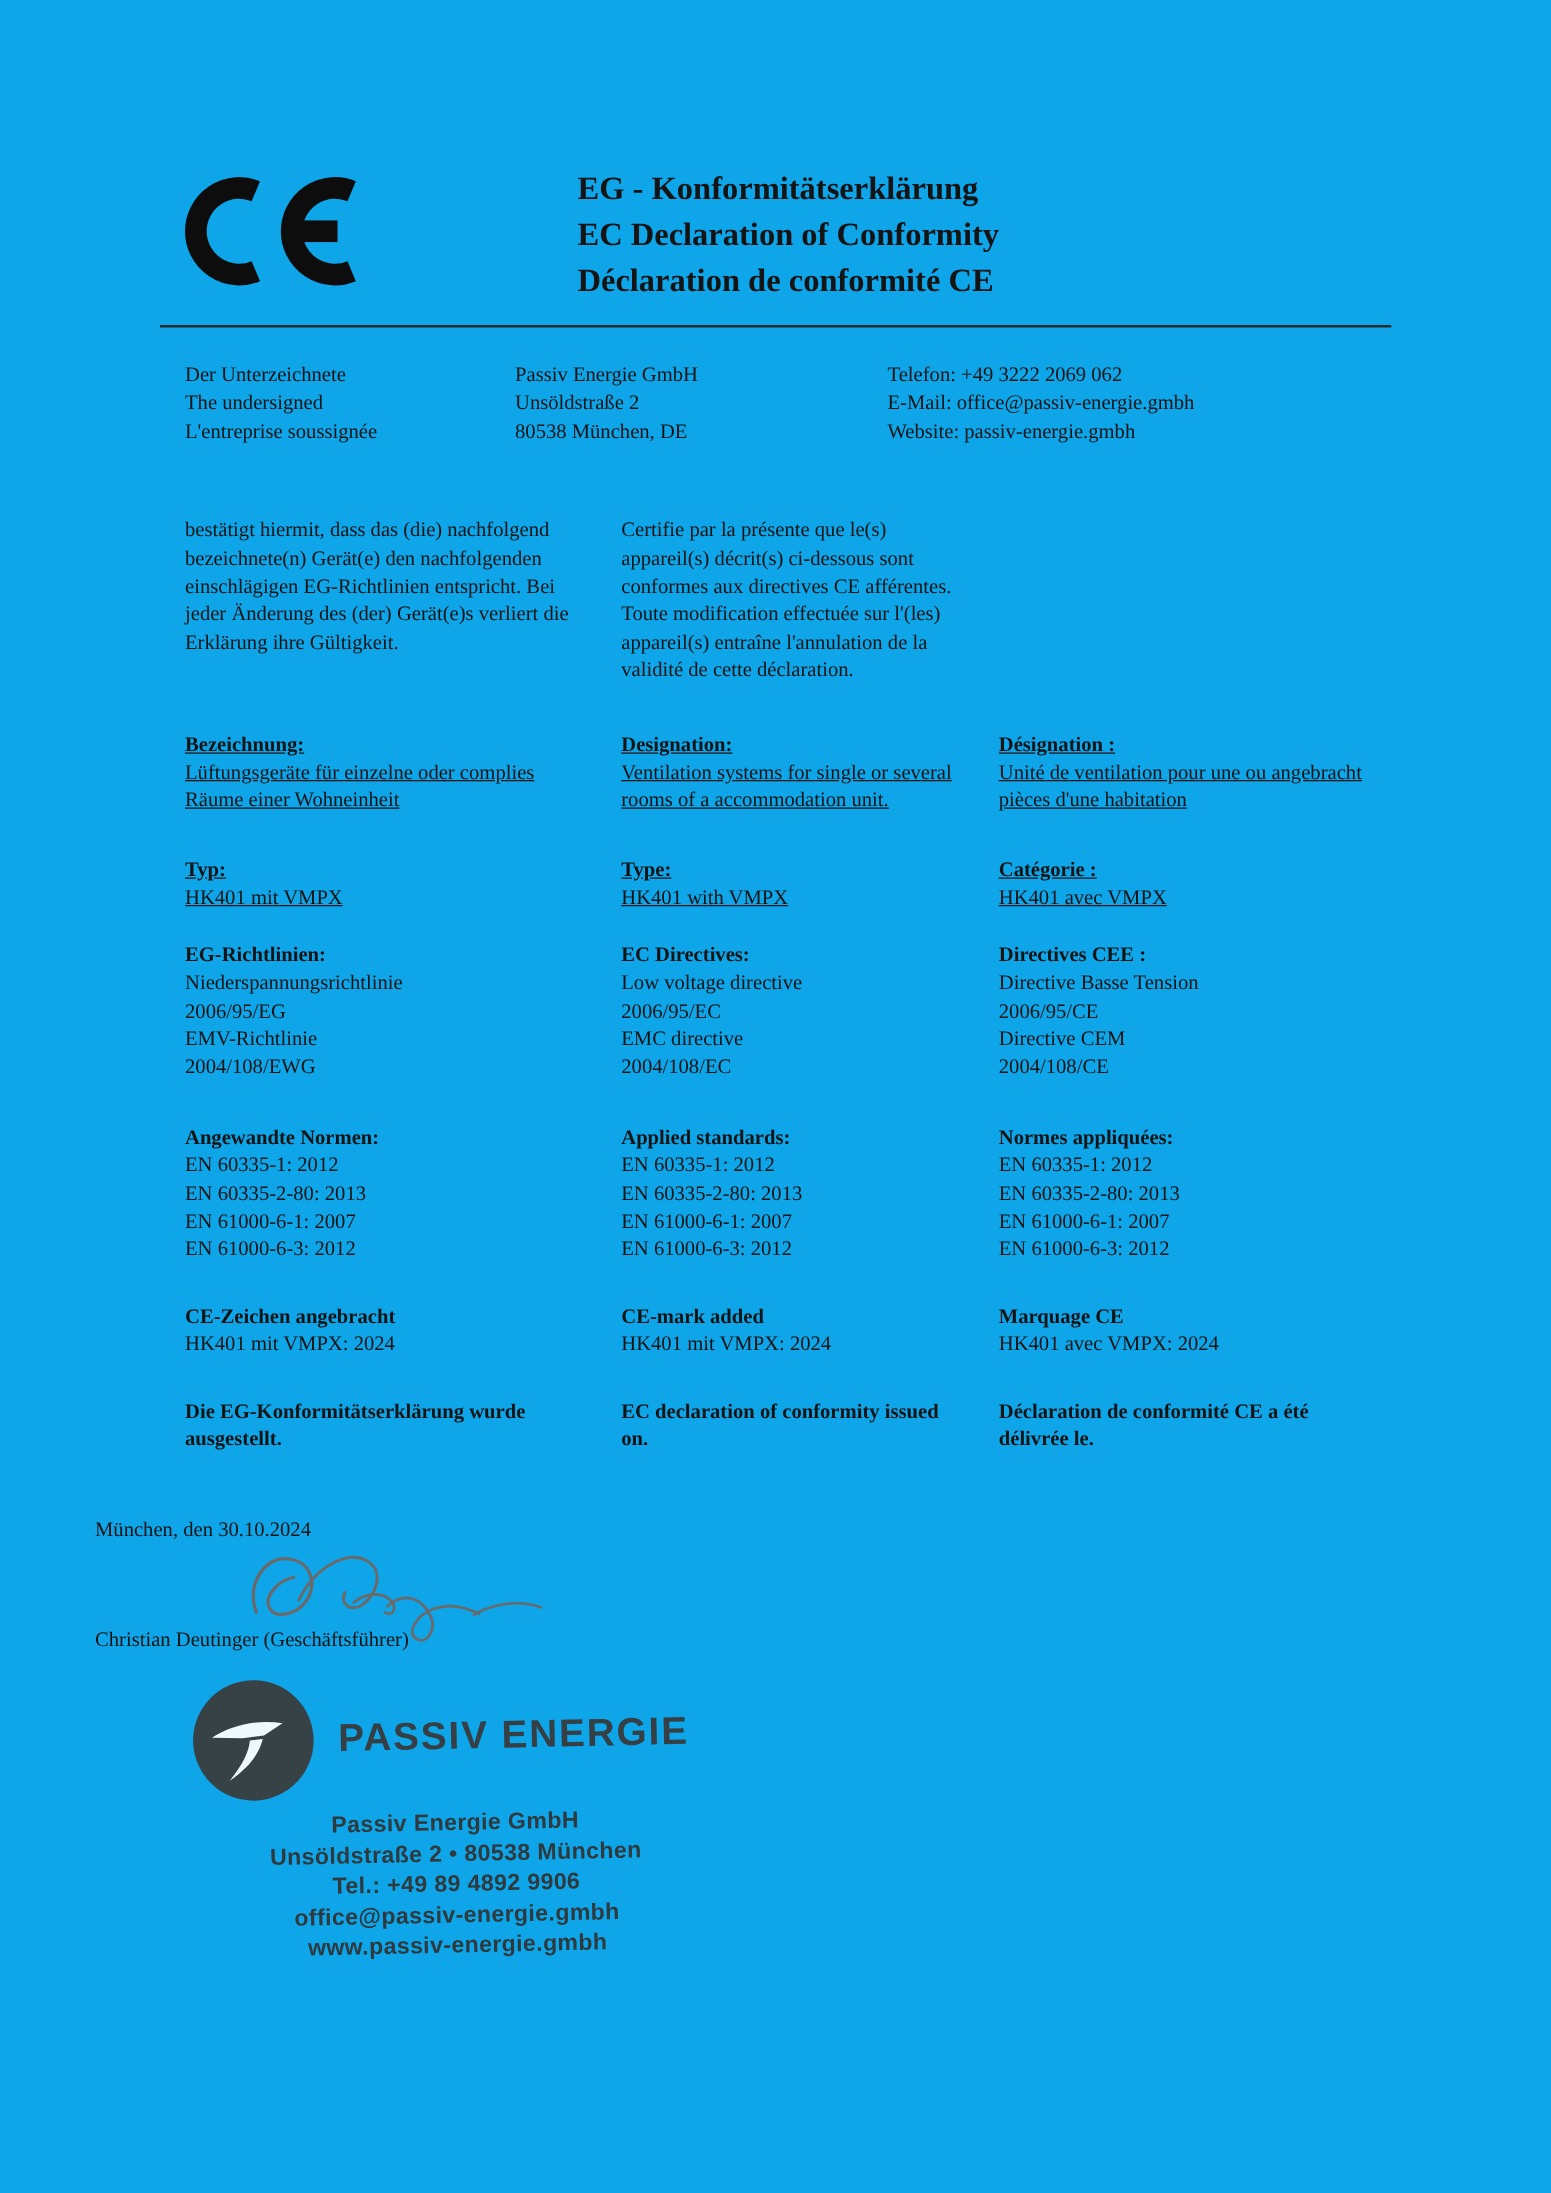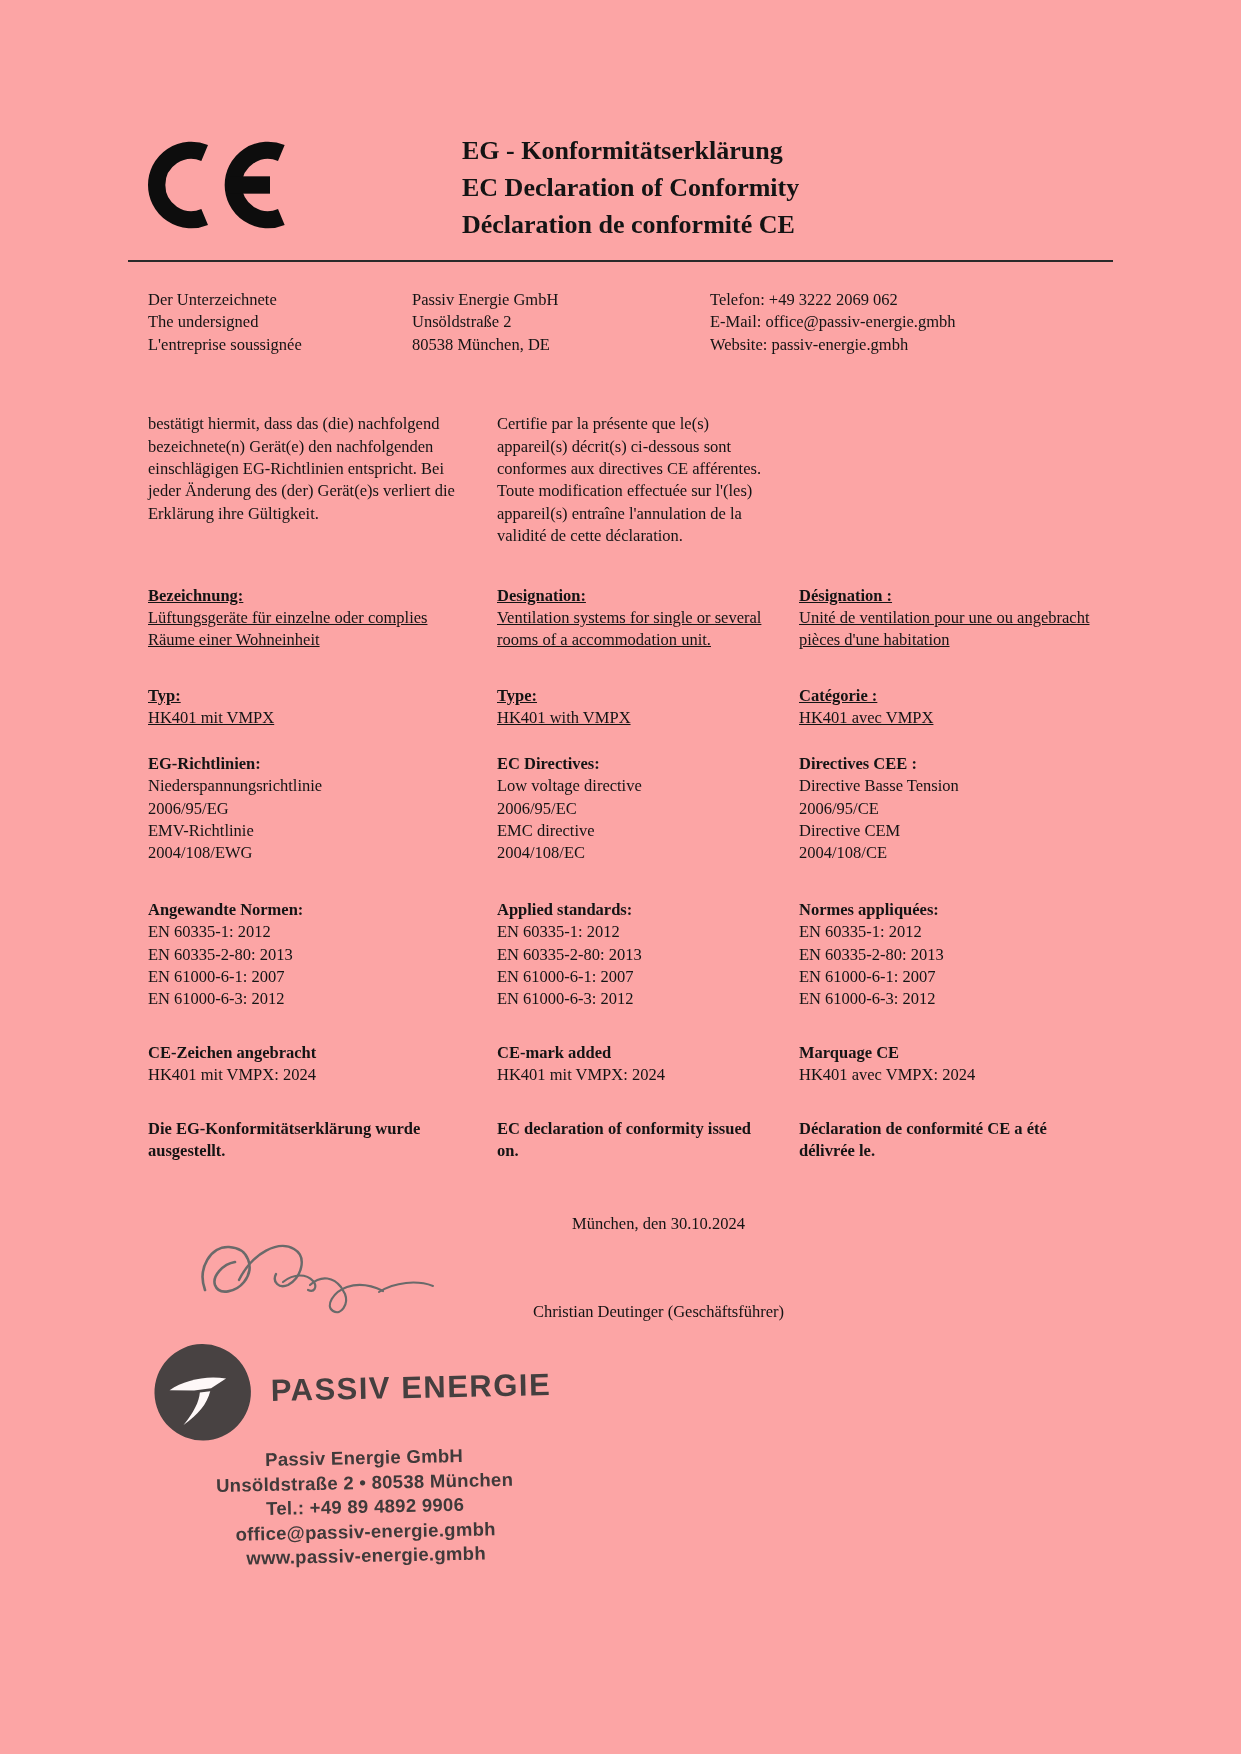--- a/index.html
+++ b/index.html
@@ -1,17 +1,17 @@
 <!DOCTYPE html>
 <html><head>
 <meta charset="utf-8">
 <style>
   html,body{margin:0;padding:0;background:#e8e8e8;}
   .page{
-    position:relative;width:1241px;height:1754px;margin:0 auto;background:#fca5a5;
+    position:relative;width:1241px;height:1754px;margin:0 auto;background:#0ea5e9;
     font-family:"Liberation Serif","DejaVu Serif",serif;color:#141414;
     font-size:16.5px;line-height:22.4px;overflow:hidden;
   }
   
   .header{display:flex;align-items:flex-start;padding:132px 120px 0 140px;}
   .ce-logo{width:150px;height:106px;flex:0 0 auto;}
   .titles{margin-left:172px;font-weight:bold;font-size:26px;line-height:37px;white-space:nowrap;}
   .rule{border:none;border-top:2px solid #2a2a2a;margin:17px 128px 0 128px;}
   
   .addr{display:grid;grid-template-columns:264px 298px 1fr;padding:27px 120px 0 148px;}
@@ -20,21 +20,21 @@
   .cell{padding-right:26px;}
   .b{font-weight:bold;}
   .sp{height:33px;}
   .sec-intro{margin-top:57px;}
   .sec-desig{margin-top:37px;text-decoration:underline;}
   .sec-dir{margin-top:23px;}
   .sec-std{margin-top:34px;}
   .sec-ce{margin-top:31px;}
   .sec-iss{margin-top:31px;}
   
-  .sig-block{position:relative;padding:51px 0 0 76px;text-align:center;}
+  .sig-block{position:relative;padding:51px 0 0 76px;}
   .sig-date{}
   .sig-name{margin-top:65px;}
   .sig-scribble{position:absolute;left:195px;top:72px;width:245px;height:88px;}
   
   .stamp{margin:14px 0 0 152px;width:420px;transform:rotate(-1.2deg);opacity:.93;}
   .stamp-top{display:flex;align-items:center;}
   .stamp-logo{width:104px;height:104px;flex:0 0 auto;}
   .stamp-brand{
     margin-left:16px;font-family:"Liberation Sans","DejaVu Sans",sans-serif;
     font-weight:bold;font-size:31px;letter-spacing:1.5px;color:#383838;white-space:nowrap;

